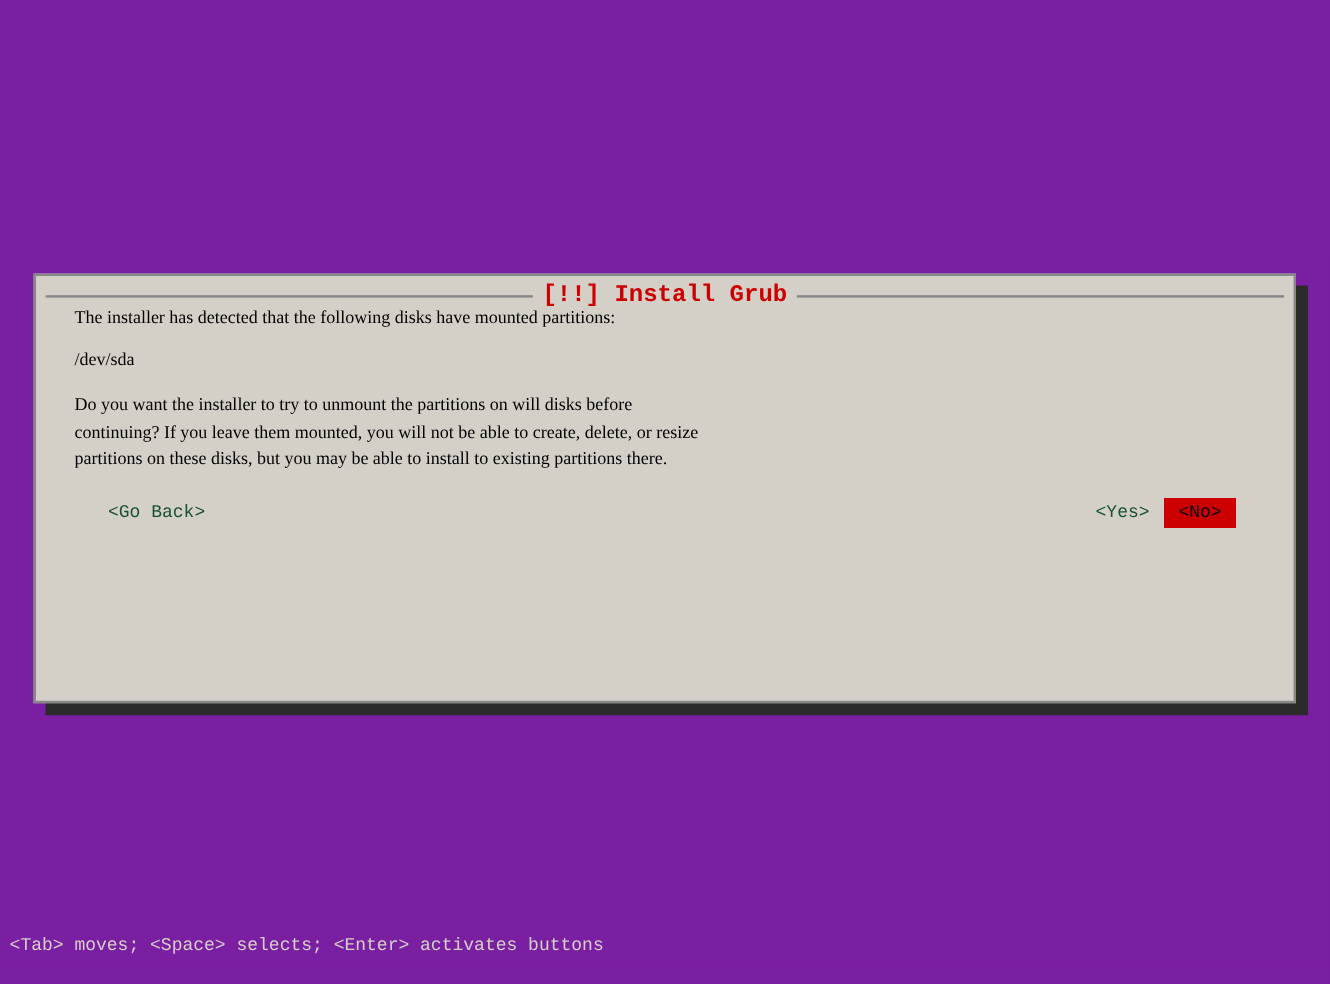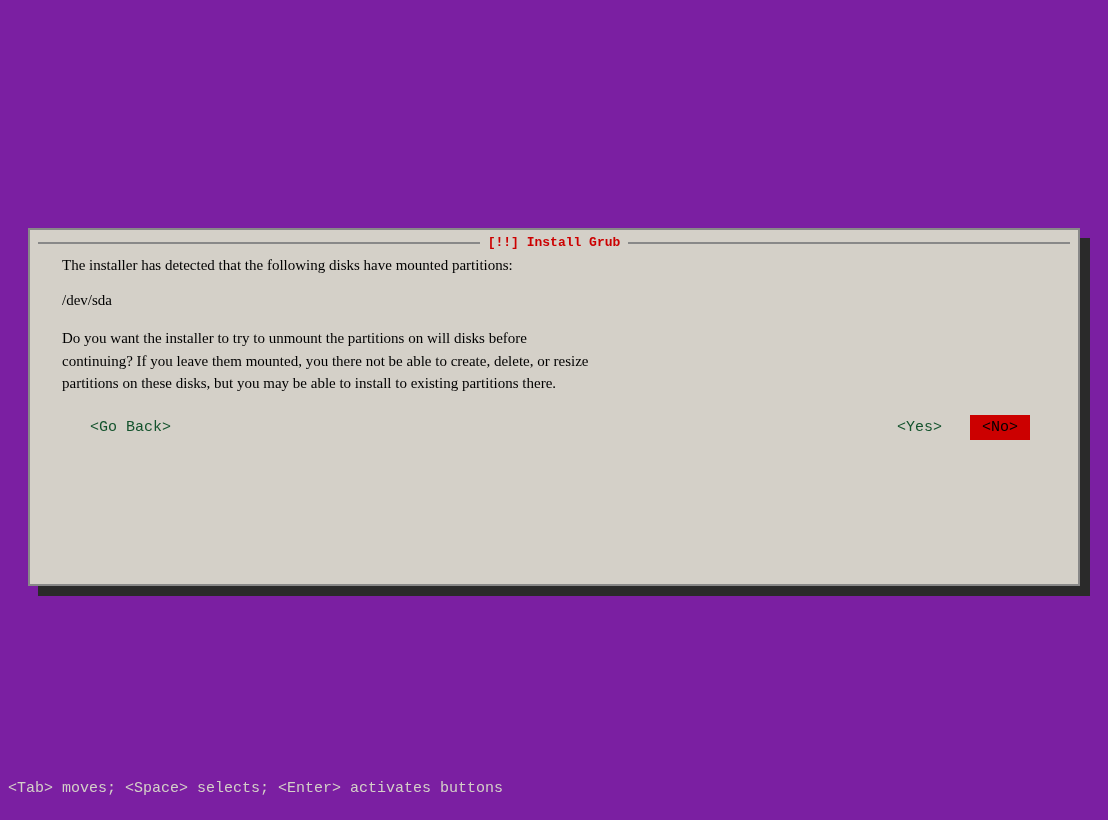--- a/index.html
+++ b/index.html
@@ -60,21 +60,21 @@
     .title-line {
       flex: 1;
       height: 2px;
       background-color: #888;
       margin: 0 8px;
     }
 
     .dialog-title {
       color: #cc0000;
       font-family: 'Courier New', Courier, monospace;
-      font-size: 13px;
+      font-size: 20px;
       font-weight: bold;
       white-space: nowrap;
     }
 
     .dialog-content {
       padding: 24px 32px 20px 32px;
     }
 
     .dialog-text {
       font-family: Liberation Serif, serif;
@@ -98,21 +98,20 @@
 
     .button-row {
       display: flex;
       align-items: center;
       justify-content: space-between;
       padding: 0 16px;
     }
 
     .button-right-group {
       display: flex;
-      gap: 16px;
       align-items: center;
     }
 
     .btn {
       font-family: 'Courier New', Courier, monospace;
       font-size: 15px;
       padding: 4px 12px;
       cursor: pointer;
       border: none;
       background: transparent;
@@ -157,21 +156,21 @@
     </div>
 
     <div class="dialog-content">
 
       <div class="dialog-text">The installer has detected that the following disks have mounted partitions:</div>
 
       <div class="dialog-text device">/dev/sda</div>
 
       <div class="dialog-text question">
         <span>Do you want the installer to try to unmount the partitions on will disks before</span><br>
-        <span>continuing?  If you leave them mounted, you there not be able to create, delete, or resize</span><br>
+        <span>continuing?  If you leave them mounted, you will not be able to create, delete, or resize</span><br>
         <span>partitions on these disks, but you may be able to install to existing partitions there.</span>
       </div>
 
 
       <div class="button-row">
         <button class="btn btn-normal">&lt;Go Back&gt;</button>
         <div class="button-right-group">
           <button class="btn btn-normal">&lt;Yes&gt;</button>
           <button class="btn btn-selected">&lt;No&gt;</button>
         </div>

